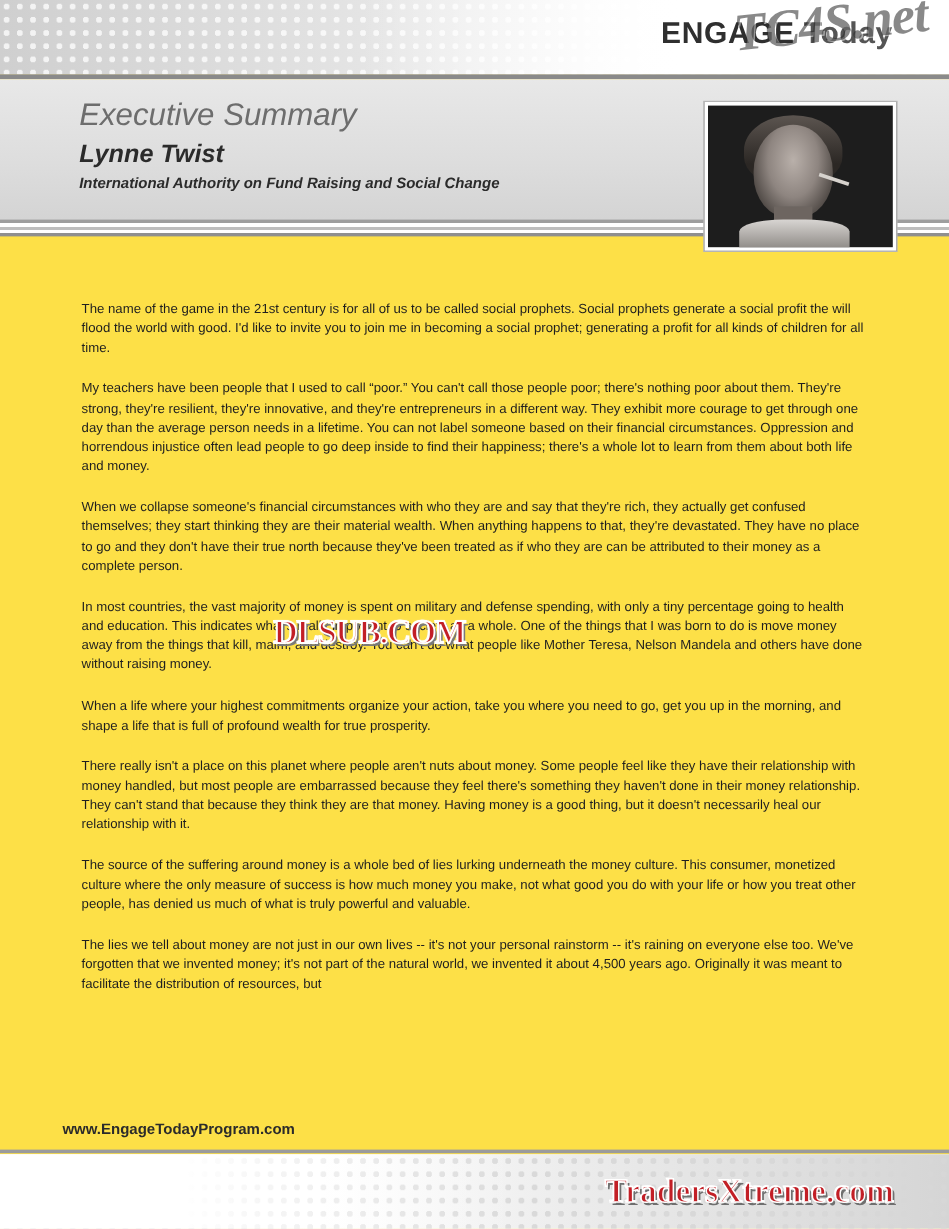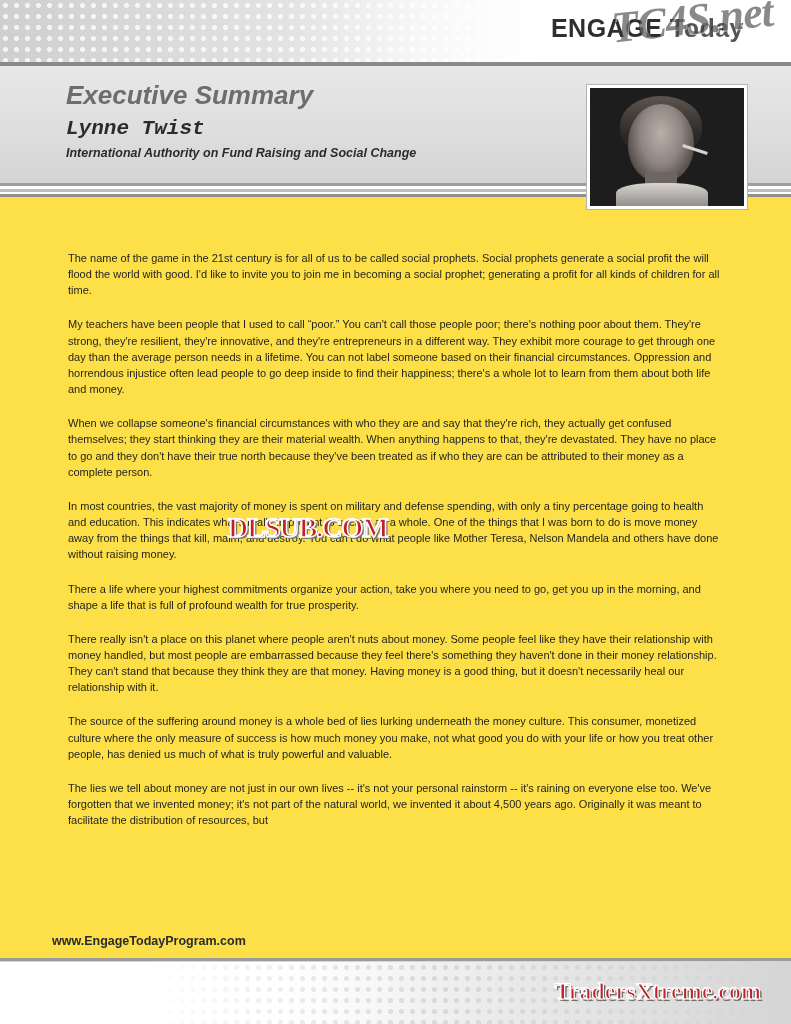--- a/index.html
+++ b/index.html
@@ -96,33 +96,32 @@
         #bdbdbd 6px, #bdbdbd 9px,
         #ffffff 9px, #ffffff 11px,
         #8f8f8f 11px, #8f8f8f 14px);
   }
   .title {
     position: absolute;
     left: 66px;
     top: 80px;
     font-size: 26px;
     font-style: italic;
-    font-weight: bold;
+    font-weight: normal;
     color: #6d6d6d;
     font-family: "Liberation Sans", sans-serif;
   }
   .subtitle-name {
     position: absolute;
     left: 66px;
     top: 117px;
     font-size: 21px;
     font-style: italic;
     font-weight: bold;
     color: #2b2b2b;
-    font-family: Liberation Mono, monospace;
   }
   .subtitle-role {
     position: absolute;
     left: 66px;
     top: 146px;
     font-size: 12.5px;
     font-style: italic;
     color: #2b2b2b;
     font-weight: bold;
   }
@@ -232,24 +231,24 @@
   .footer-url {
     position: absolute;
     left: 52px;
     top: 934px;
     font-size: 12.5px;
     font-weight: bold;
     color: #2b2b2b;
   }
   .watermark-footer {
     position: absolute;
-    right: 30px;
+    right: 46px;
     top: 978px;
     font-family: "Liberation Serif", serif;
-    font-size: 24px;
+    font-size: 28px;
     font-weight: bold;
     color: #c21f26;
     -webkit-text-stroke: 1.2px #ffffff;
     text-shadow:
       2px 2px 0 #6f6f6f,
       -1px -1px 0 #ffffff;
     white-space: nowrap;
   }
 </style>
 </head>
@@ -281,21 +280,21 @@
     <div class="neck"></div>
     <div class="collar"></div>
     <div class="mic"></div>
   </div>
 
   <div class="content">
     <p>The name of the game in the 21st century is for all of us to be called social prophets. Social prophets generate a social profit the will flood the world with good. I'd like to invite you to join me in becoming a social prophet; generating a profit for all kinds of children for all time.</p>
     <p>My teachers have been people that I used to call “poor.” You can't call those people poor; there's nothing poor about them. They're strong, they're resilient, they're innovative, and they're entrepreneurs in a different way. They exhibit more courage to get through one day than the average person needs in a lifetime. You can not label someone based on their financial circumstances. Oppression and horrendous injustice often lead people to go deep inside to find their happiness; there's a whole lot to learn from them about both life and money.</p>
     <p>When we collapse someone's financial circumstances with who they are and say that they're rich, they actually get confused themselves; they start thinking they are their material wealth. When anything happens to that, they're devastated. They have no place to go and they don't have their true north because they've been treated as if who they are can be attributed to their money as a complete person.</p>
     <p>In most countries, the vast majority of money is spent on military and defense spending, with only a tiny percentage going to health and education. This indicates what's really important to society as a whole. One of the things that I was born to do is move money away from the things that kill, maim, and destroy. You can't do what people like Mother Teresa, Nelson Mandela and others have done without raising money.</p>
-    <p>There a life where your highest commitments organize your action, take you where you need to go, get you up in the morning, and shape a life that is full of profound wealth for true prosperity.</p>
+    <p>When a life where your highest commitments organize your action, take you where you need to go, get you up in the morning, and shape a life that is full of profound wealth for true prosperity.</p>
     <p>There really isn't a place on this planet where people aren't nuts about money. Some people feel like they have their relationship with money handled, but most people are embarrassed because they feel there's something they haven't done in their money relationship. They can't stand that because they think they are that money. Having money is a good thing, but it doesn't necessarily heal our relationship with it.</p>
     <p>The source of the suffering around money is a whole bed of lies lurking underneath the money culture. This consumer, monetized culture where the only measure of success is how much money you make, not what good you do with your life or how you treat other people, has denied us much of what is truly powerful and valuable.</p>
     <p>The lies we tell about money are not just in our own lives -- it's not your personal rainstorm -- it's raining on everyone else too. We've forgotten that we invented money; it's not part of the natural world, we invented it about 4,500 years ago. Originally it was meant to facilitate the distribution of resources, but</p>
   </div>
 
   <div class="watermark-center">DLSUB.COM</div>
 
   <div class="footer-rule"></div>
   <div class="footer-band"></div>
   <div class="footer-fade"></div>

